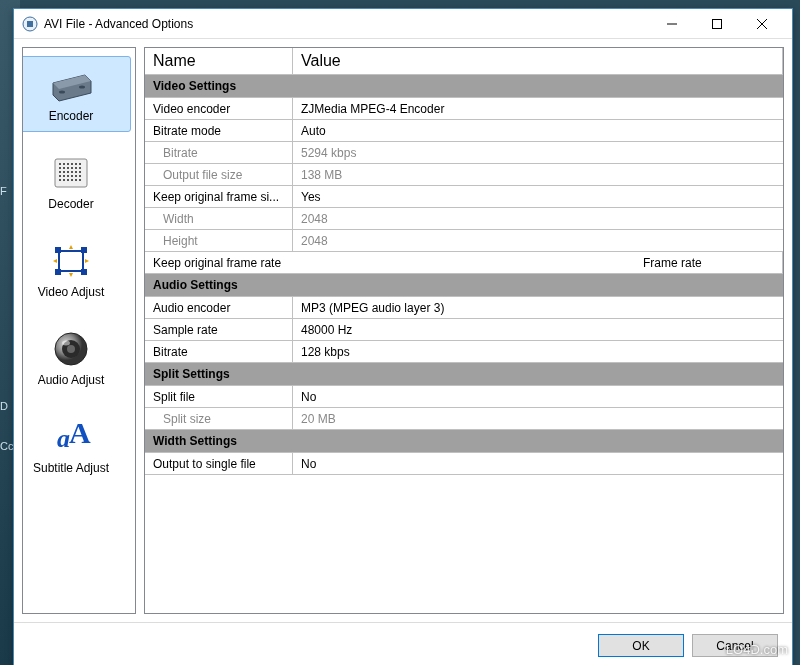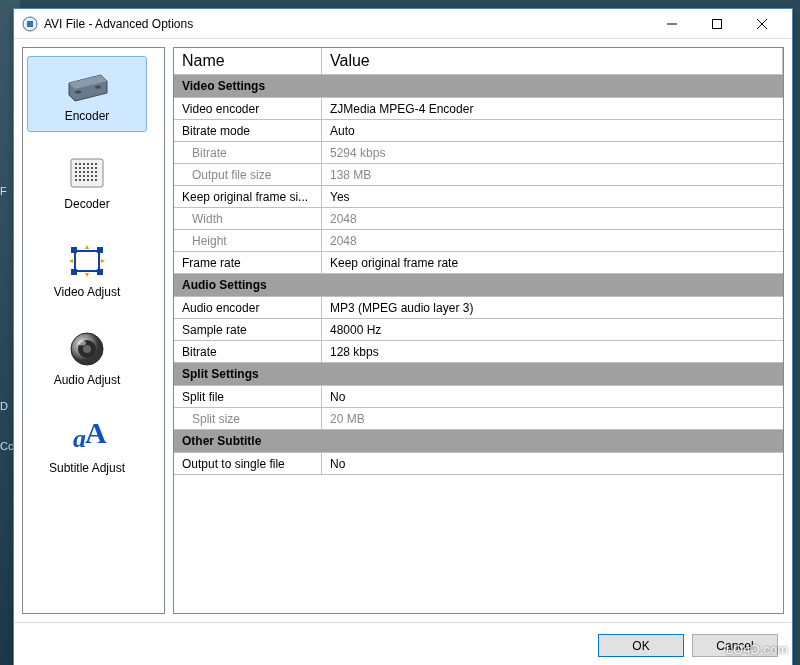--- a/index.html
+++ b/index.html
@@ -74,27 +74,27 @@
       color: #000;
     }
     .content {
       flex: 1;
       display: flex;
       padding: 8px;
       gap: 8px;
       overflow: hidden;
     }
     .sidebar {
-      width: 143px;
+      width: 114px;
       border: 1px solid #828790;
       background: #ffffff;
       padding: 8px 4px;
       display: flex;
       flex-direction: column;
-      align-items: flex-start;
+      align-items: flex-end;
       gap: 12px;
       overflow-y: auto;
     }
     .sidebar-item {
       width: 120px;
       display: flex;
       flex-direction: column;
       align-items: center;
       padding: 8px 4px;
       cursor: pointer;
@@ -389,22 +389,22 @@
           </div>
           <div class="row disabled">
             <div class="cell name indent">Width</div>
             <div class="cell value">2048</div>
           </div>
           <div class="row disabled">
             <div class="cell name indent">Height</div>
             <div class="cell value">2048</div>
           </div>
           <div class="row">
+            <div class="cell value">Keep original frame rate</div>
             <div class="cell name">Frame rate</div>
-            <div class="cell value">Keep original frame rate</div>
           </div>
           <div class="row category">
             <div class="cell">Audio Settings</div>
           </div>
           <div class="row">
             <div class="cell name">Audio encoder</div>
             <div class="cell value">MP3 (MPEG audio layer 3)</div>
           </div>
           <div class="row">
             <div class="cell name">Sample rate</div>
@@ -419,21 +419,21 @@
           </div>
           <div class="row">
             <div class="cell name">Split file</div>
             <div class="cell value">No</div>
           </div>
           <div class="row disabled">
             <div class="cell name indent">Split size</div>
             <div class="cell value">20 MB</div>
           </div>
           <div class="row category">
-            <div class="cell">Other Subtitle</div>
+            <div class="cell">Width Settings</div>
           </div>
           <div class="row">
             <div class="cell name">Output to single file</div>
             <div class="cell value">No</div>
           </div>
         </div>
     </div>
   </div>
 
   <div class="footer">

